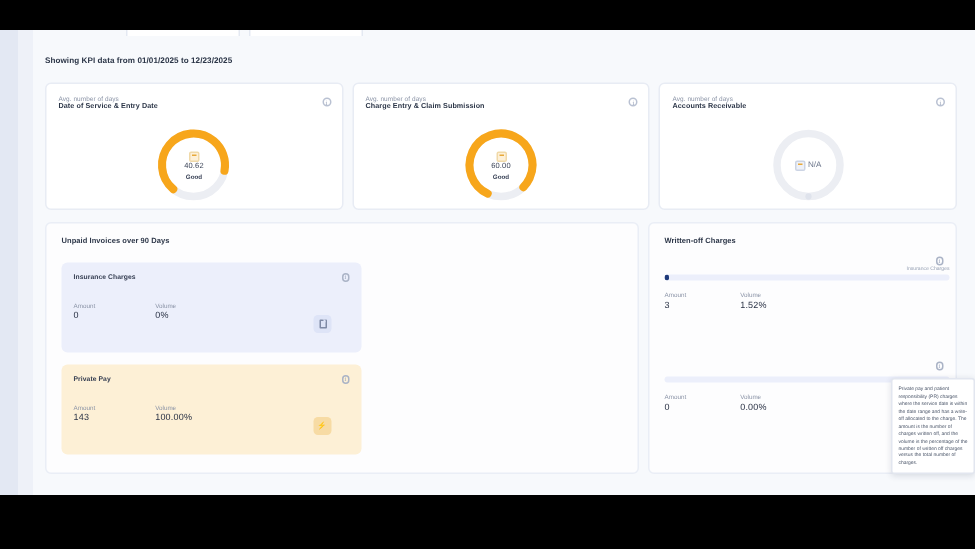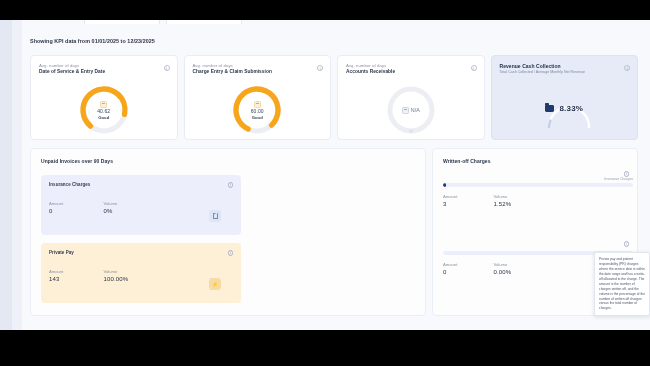--- a/index.html
+++ b/index.html
@@ -293,37 +293,20 @@
             <div class="donut-center">
               <div class="na-row">
                 <div class="cal-ico" style="background:#eef1f8;border-color:#ccd4e4;"></div>
                 <div class="na-text">N/A</div>
               </div>
             </div>
           </div>
         </div>
       </div>
 
-      <div class="kpi-card highlight">
-        <div class="kpi-title2">Revenue Cash Collection</div>
-        <div class="kpi-sub2">Total Cash Collected / Average Monthly Net Revenue</div>
-        <div class="info-dot">i</div>
-        <div class="gauge-wrap">
-          <div class="gauge">
-            <svg width="70" height="40" viewBox="0 0 70 40">
-              <path d="M 20 36 A 20 20 0 1 1 60 36" fill="none" stroke="#ffffff" stroke-width="2.4" stroke-linecap="round"></path>
-              <path d="M 20 36 A 20 20 0 0 1 21.4 29.5" fill="none" stroke="#c3cfe8" stroke-width="2.4" stroke-linecap="round"></path>
-            </svg>
-            <div class="gauge-row">
-              <div class="folder-ico"></div>
-              <div class="gauge-val">8.33%</div>
-            </div>
-          </div>
-        </div>
-      </div>
 
     </div>
 
     <div class="bottom">
 
       <div class="panel left">
         <div class="panel-title">Unpaid Invoices over 90 Days</div>
 
         <div class="inv-card blue">
           <div class="inv-info">i</div>

